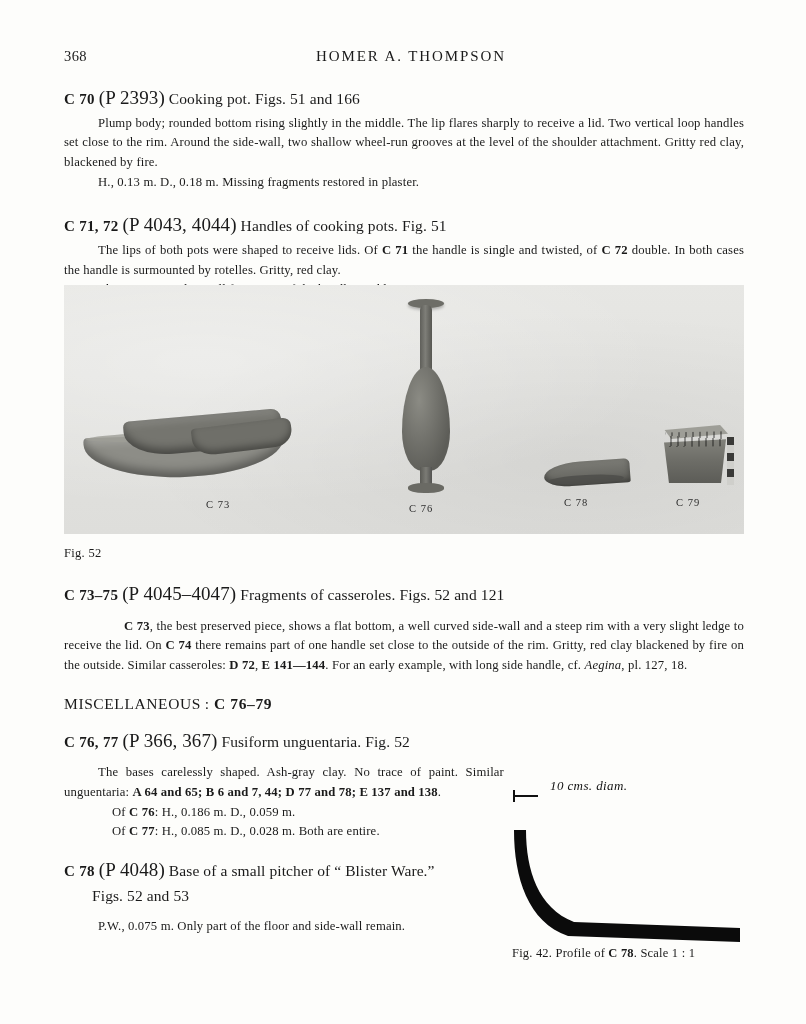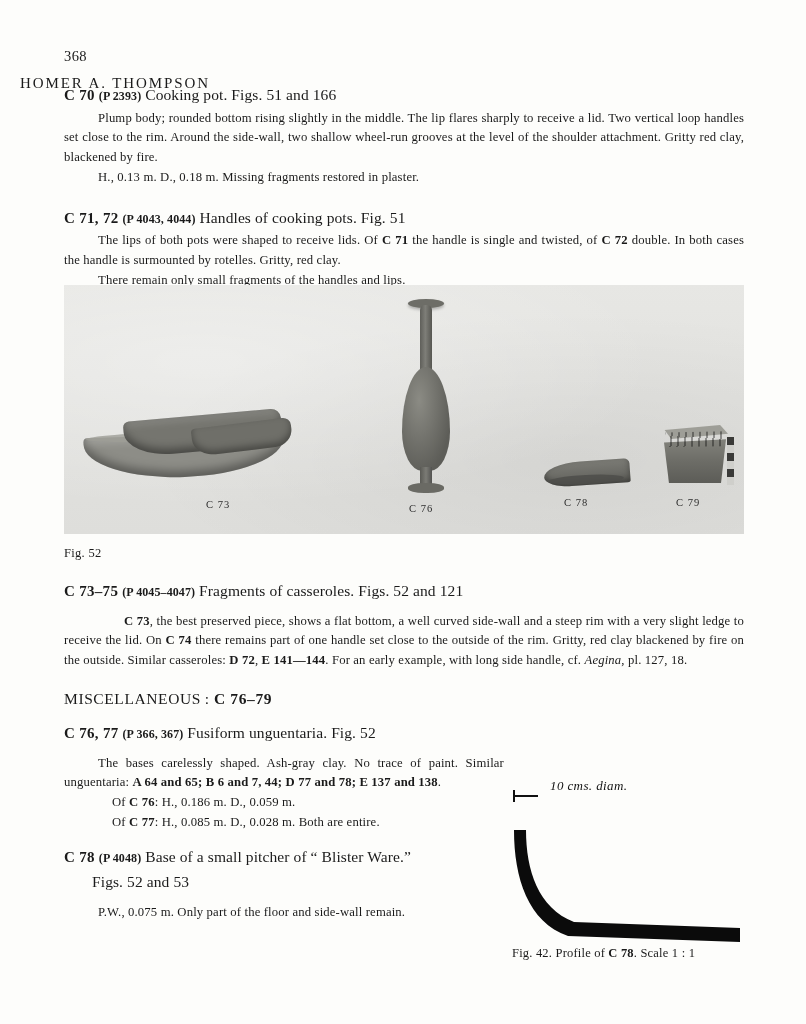--- a/index.html
+++ b/index.html
@@ -32,24 +32,24 @@
     position: absolute;
     left: 64px;
     top: 0;
     font-size: 14.5px;
     letter-spacing: 0.4px;
   }
   .runtitle {
     position: absolute;
     left: 0; right: 4px;
     top: 0;
+    text-align: center;
     font-size: 15px;
     letter-spacing: 1.9px;
     padding-left: 20px;
-    margin-top: 27px;
   }
 
   
   .col {
     position: absolute;
     left: 64px;
     width: 680px;
     top: 84px;
   }
 
@@ -59,21 +59,21 @@
     font-size: 15.5px;
     line-height: 1.45;
     margin: 0 0 2px 0;
     letter-spacing: 0.1px;
   }
   .cat-head .num {
     font-weight: bold;
     font-size: 15px;
     letter-spacing: 0.3px;
   }
-  .cat-head .pno { font-size: 12px; font-weight: bold; }
+  .cat-head .pno { font-size: 19px; }
 
   .para {
     font-size: 12.7px;
     line-height: 1.55;
     margin: 0;
     text-align: justify;
     letter-spacing: 0.15px;
   }
   .para.ind { text-indent: 34px; }
   .para .b { font-weight: bold; }

